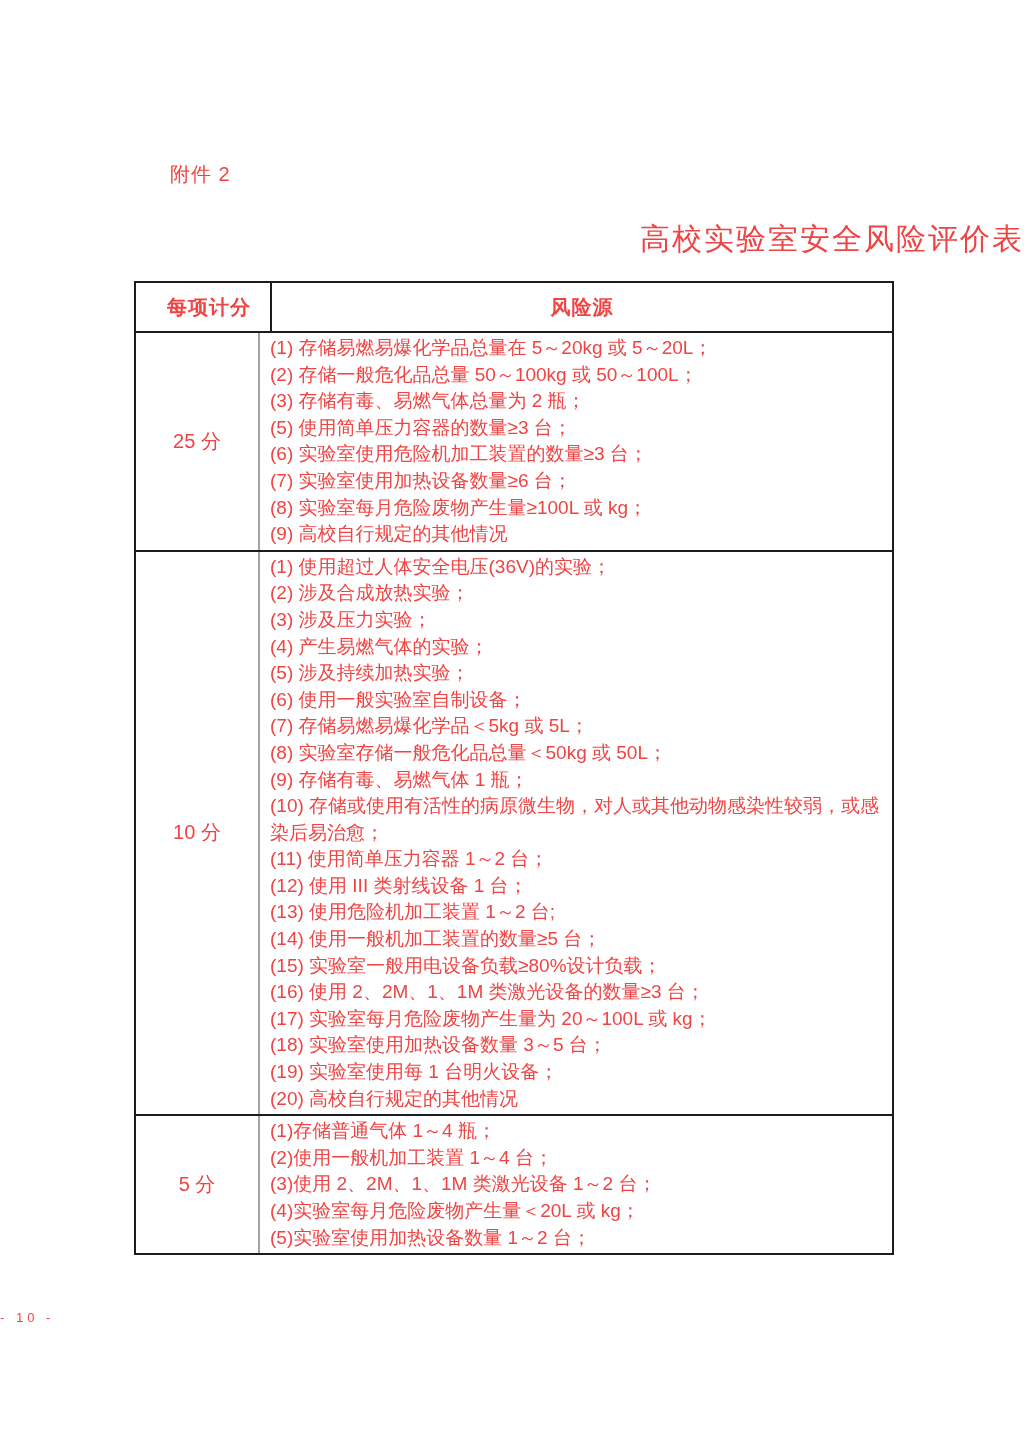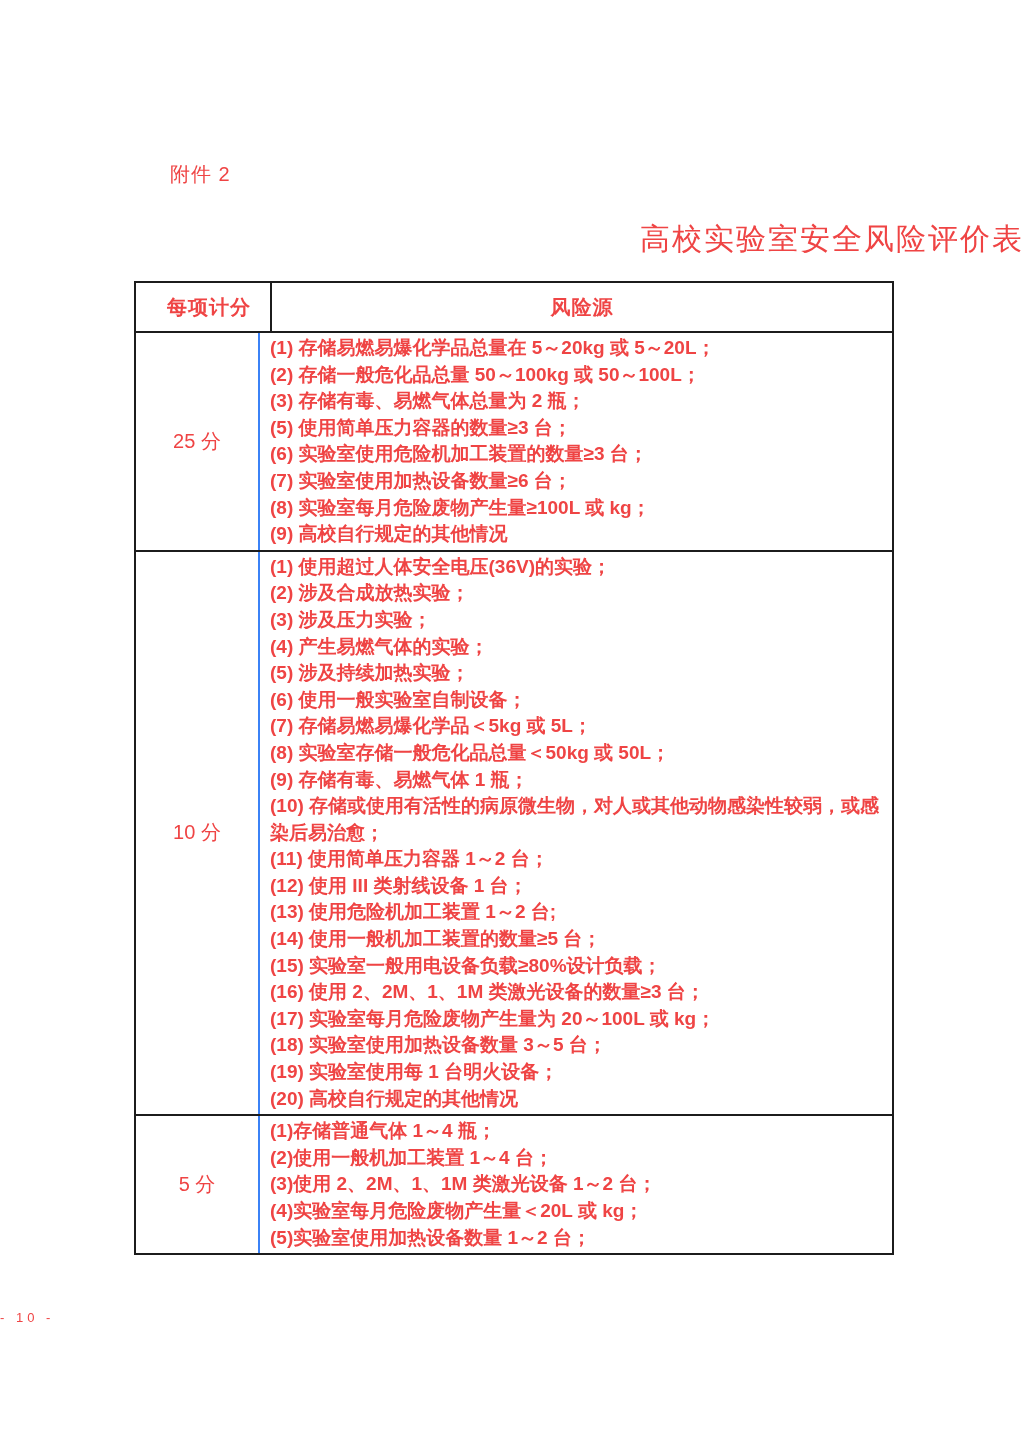--- a/index.html
+++ b/index.html
@@ -62,32 +62,31 @@
     font-weight: 700;
     letter-spacing: 1px;
   }
   .trow {
     display: flex;
     border-bottom: 2px solid #1c1c1c;
   }
   .trow:last-child { border-bottom: none; }
   .cell-score {
     width: 124px;
-    border-right: 2px solid #3b82f6;
+    border-right: 2px solid #a3a3a3;
     display: flex;
     align-items: center;
     justify-content: center;
     font-size: 20px;
   }
   .cell-source {
     flex: 1;
     padding: 2px 8px 2px 10px;
     font-size: 19px;
     line-height: 26.6px;
-    font-weight: bold;
   }
   .risk-item { white-space: normal; }
   .page-number {
     position: absolute;
     left: 0;
     right: 0;
     top: 1310px;
     text-align: left;
     font-size: 13px;
     letter-spacing: 4px;

